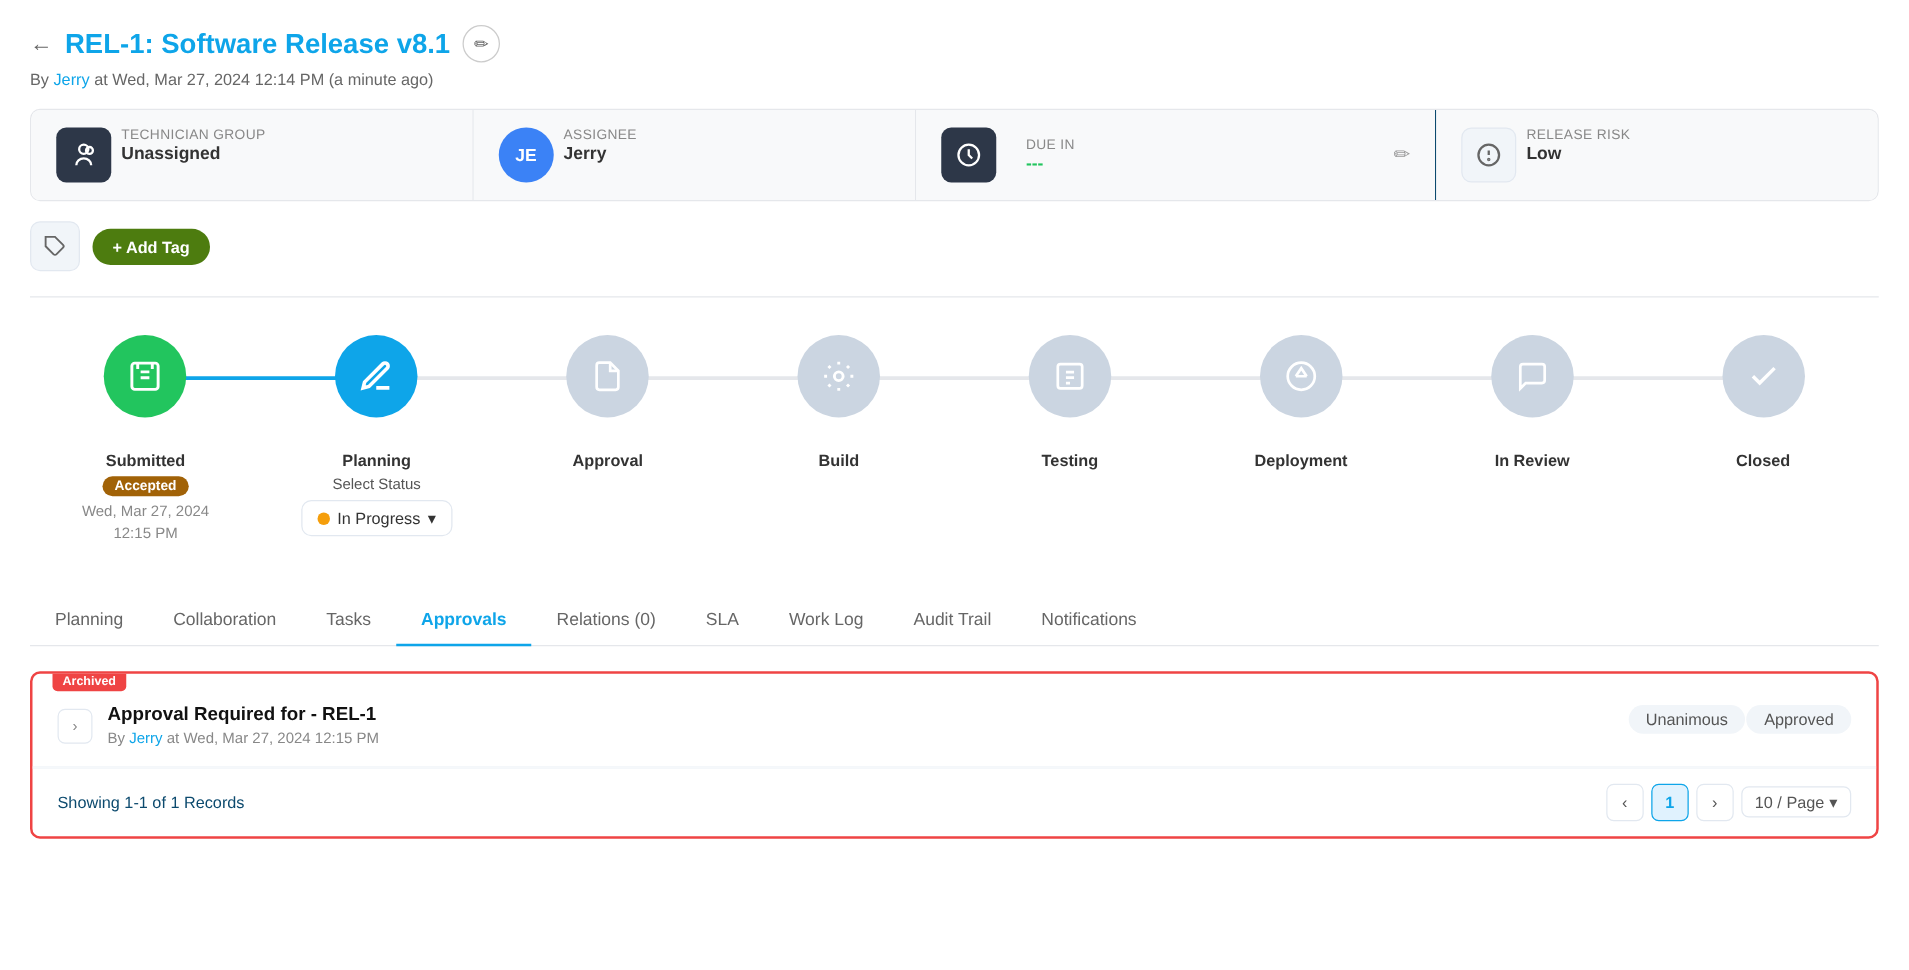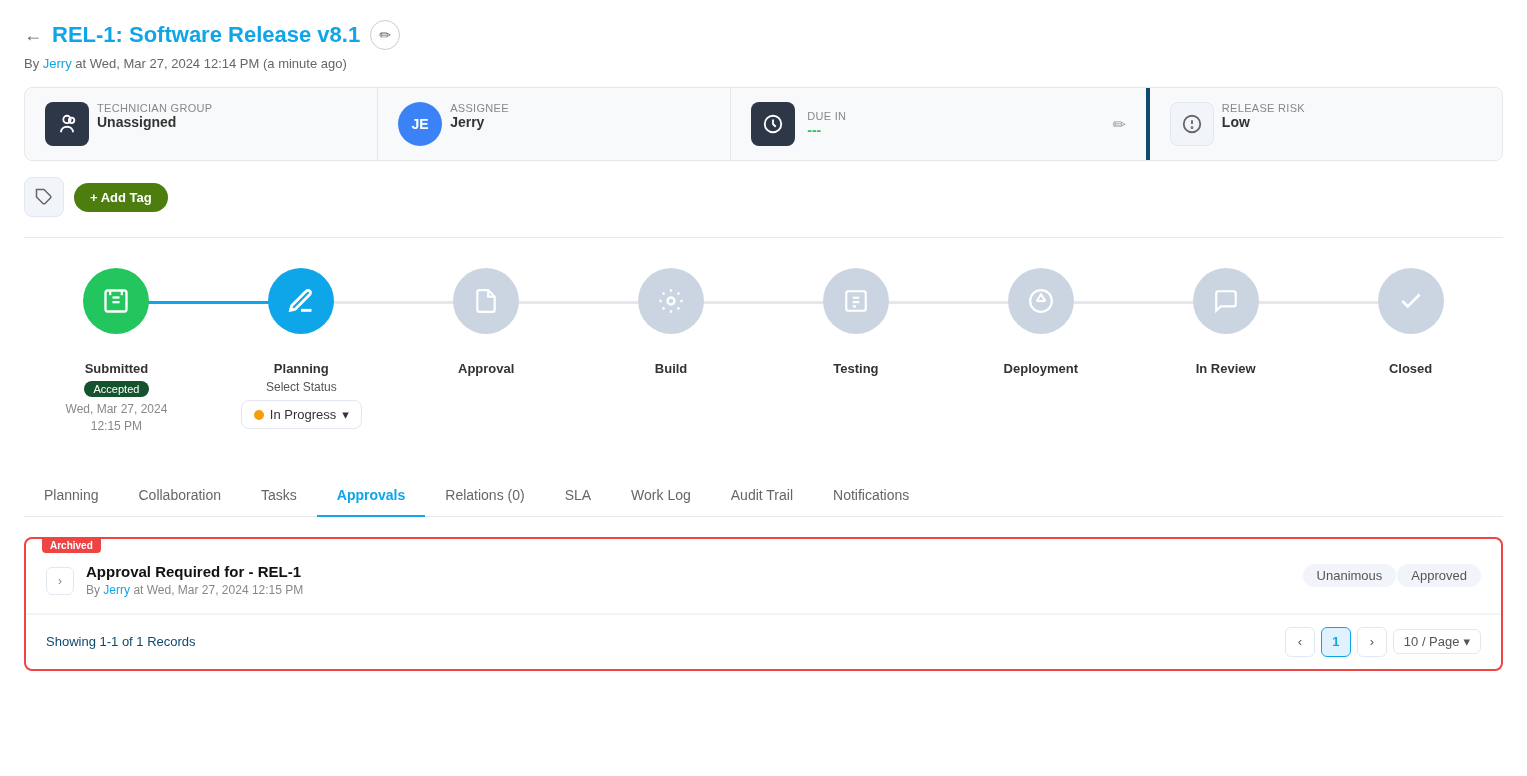--- a/index.html
+++ b/index.html
@@ -20,42 +20,42 @@
     .info-section { display: flex; gap: 8px; padding: 14px 20px; flex: 1; background: #f8f9fa; border-right: 1px solid #e5e7eb; }
     .info-section:last-child { border-right: none; }
     .info-icon { width: 44px; height: 44px; border-radius: 8px; display: flex; align-items: center; justify-content: center; flex-shrink: 0; }
     .info-icon.dark { background: #2d3748; color: #fff; font-size: 20px; }
     .info-icon.blue { background: #3b82f6; color: #fff; font-size: 16px; font-weight: 700; border-radius: 50%; }
     .info-icon.clock-dark { background: #2d3748; color: #fff; font-size: 18px; }
     .info-icon.light-gray { background: #f1f5f9; color: #666; font-size: 18px; border: 1px solid #e2e8f0; }
     .info-label { font-size: 11px; color: #888; font-weight: 500; text-transform: uppercase; letter-spacing: 0.3px; }
     .info-value { font-size: 14px; font-weight: 600; color: #333; }
     .info-value.green { color: #22c55e; }
-    .due-section { display: flex; align-items: center; gap: 12px; padding: 14px 20px; flex: 1.2; background: #f8f9fa; border-right: 4px solid #0c4a6e; }
+    .due-section { display: flex; align-items: center; gap: 24px; padding: 14px 20px; flex: 1.2; background: #f8f9fa; border-right: 1px solid #0c4a6e; }
     .edit-icon { color: #999; cursor: pointer; margin-left: auto; font-size: 16px; }
 
     
     .tags-row { display: flex; align-items: center; gap: 10px; margin-bottom: 20px; }
     .tag-icon-btn { width: 40px; height: 40px; border-radius: 8px; background: #f1f5f9; border: 1px solid #e2e8f0; display: flex; align-items: center; justify-content: center; color: #666; cursor: pointer; }
     .add-tag-btn { background: #4d7c0f; color: #fff; border: none; border-radius: 20px; padding: 7px 16px; font-size: 13px; font-weight: 600; cursor: pointer; display: flex; align-items: center; gap: 5px; }
 
     
     .divider { border: none; border-top: 1px solid #e5e7eb; margin: 4px 0 20px; }
 
     
     .workflow { display: flex; align-items: flex-start; gap: 0; margin-bottom: 30px; position: relative; padding: 10px 0; }
     .workflow-step { display: flex; flex-direction: column; align-items: center; flex: 1; position: relative; }
     .workflow-line { position: absolute; top: 35px; left: 50%; right: -50%; height: 3px; background: #e5e7eb; z-index: 0; }
     .workflow-line.active { background: #0ea5e9; }
     .step-circle { width: 66px; height: 66px; border-radius: 50%; display: flex; align-items: center; justify-content: center; font-size: 22px; z-index: 1; position: relative; flex-shrink: 0; }
     .step-circle.green { background: #22c55e; color: #fff; }
     .step-circle.blue { background: #0ea5e9; color: #fff; }
     .step-circle.gray { background: #cbd5e1; color: #fff; }
     .step-label { font-size: 13px; font-weight: 600; color: #333; margin-top: 27px; text-align: center; }
-    .step-badge { background: #14532d; color: #fff; border-radius: 12px; padding: 2px 10px; font-size: 11px; font-weight: 400; margin-top: 5px; }
+    .step-badge { background: #a16207; color: #fff; border-radius: 12px; padding: 2px 10px; font-size: 11px; font-weight: 700; margin-top: 5px; }
     .step-date { font-size: 12px; color: #888; margin-top: 4px; text-align: center; line-height: 1.4; }
     .step-status-label { font-size: 12px; color: #555; margin-top: 4px; text-align: center; }
     .status-dropdown { display: flex; align-items: center; gap: 6px; border: 1px solid #e2e8f0; border-radius: 8px; padding: 6px 12px; font-size: 13px; cursor: pointer; background: #fff; margin-top: 6px; }
     .status-dot { width: 10px; height: 10px; border-radius: 50%; background: #f59e0b; flex-shrink: 0; }
 
     
     .tabs { display: flex; border-bottom: 1px solid #e5e7eb; gap: 0; margin-bottom: 20px; }
     .tab { padding: 12px 20px; font-size: 14px; cursor: pointer; color: #666; border-bottom: 2px solid transparent; margin-bottom: -1px; white-space: nowrap; }
     .tab.active { color: #0ea5e9; border-bottom-color: #0ea5e9; font-weight: 600; }
 

